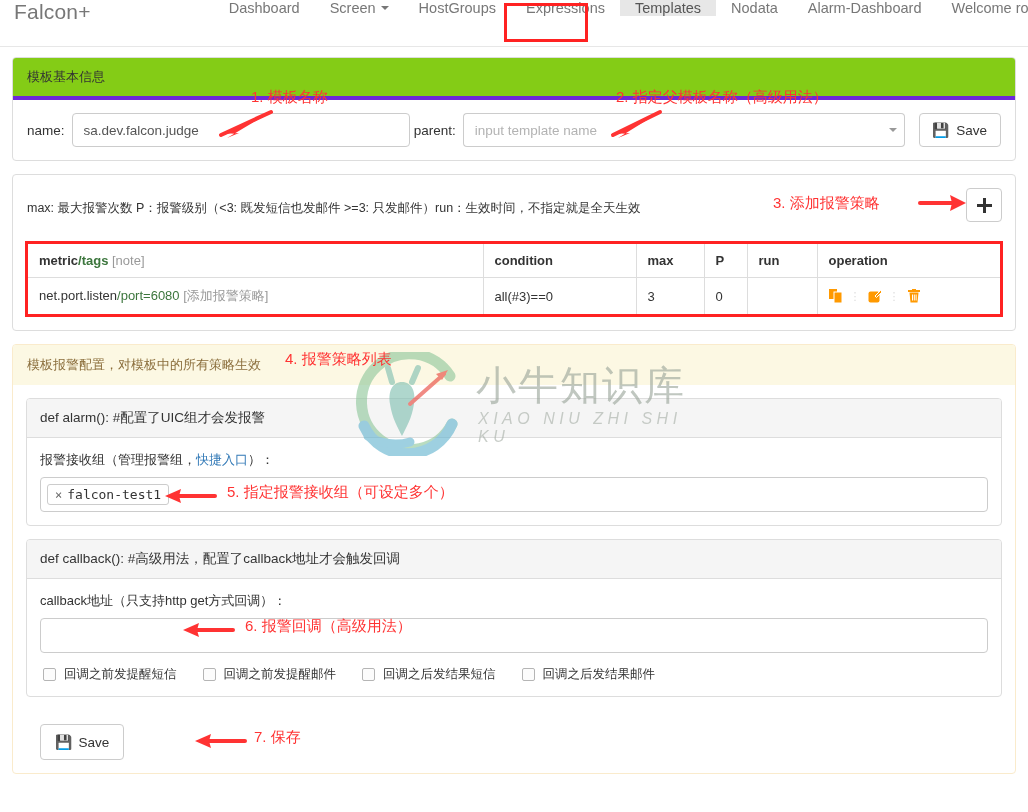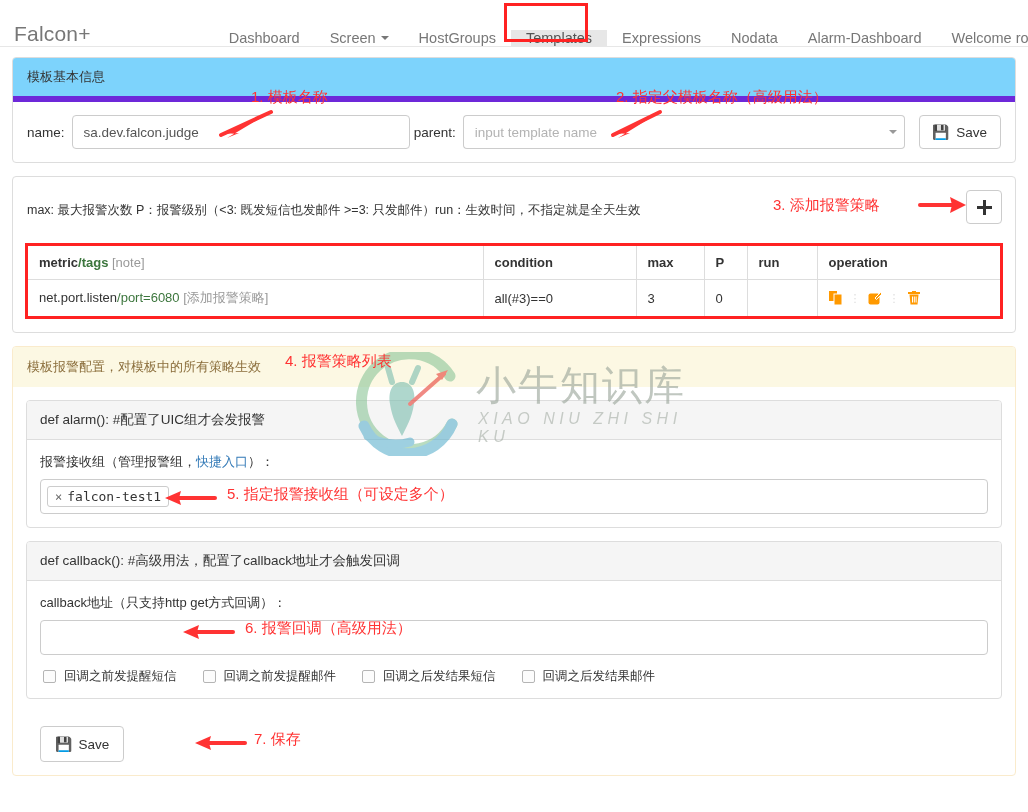--- a/index.html
+++ b/index.html
@@ -13,21 +13,21 @@
     overflow: hidden;
   }
 
   
   .navbar {
     position: relative;
     height: 47px;
     background: #fff;
     border-bottom: 1px solid #e7e7e7;
     display: flex;
-    align-items: flex-end;
+    align-items: flex-start;
   }
   .brand {
     font-size: 21px;
     color: #777;
     padding: 0 0 0 14px;
     display: flex;
     align-items: center;
     font-weight: 400;
     letter-spacing: .2px;
   }
@@ -69,22 +69,22 @@
   
   .wrap { padding: 10px 12px 0 12px; }
   .panel {
     border: 1px solid #ddd;
     border-radius: 4px;
     background: #fff;
     margin-bottom: 13px;
     position: relative;
   }
   .panel-heading {
-    background: #7dd3fc;
-    border-bottom: 6px solid #6d28d9;
+    background: #84cc16;
+    border-bottom: 4px solid #6d28d9;
     border-radius: 3px 3px 0 0;
     padding: 10px 14px;
     font-size: 13px;
     color: #333;
   }
   .panel-body { padding: 13px 14px; }
 
   
   .form-inline { display: flex; align-items: center; }
   .lbl { font-size: 13.5px; color: #333; margin-right: 7px; white-space: nowrap; }
@@ -312,25 +312,25 @@
     <div class="nav-item">
         <span>Dashboard</span>
       </div>
     <div class="nav-item">
         <span>Screen</span>
         <span class="caret"></span>
       </div>
     <div class="nav-item">
         <span>HostGroups</span>
       </div>
+    <div class="nav-item">
+        <span>Expressions</span>
+      </div>
     <div class="nav-item active">
         <span>Templates</span>
-      </div>
-    <div class="nav-item">
-        <span>Expressions</span>
       </div>
     <div class="nav-item">
         <span>Nodata</span>
       </div>
     <div class="nav-item">
         <span>Alarm-Dashboard</span>
       </div>
     <div class="nav-item">
         <span>Welcome root</span>
       </div>

